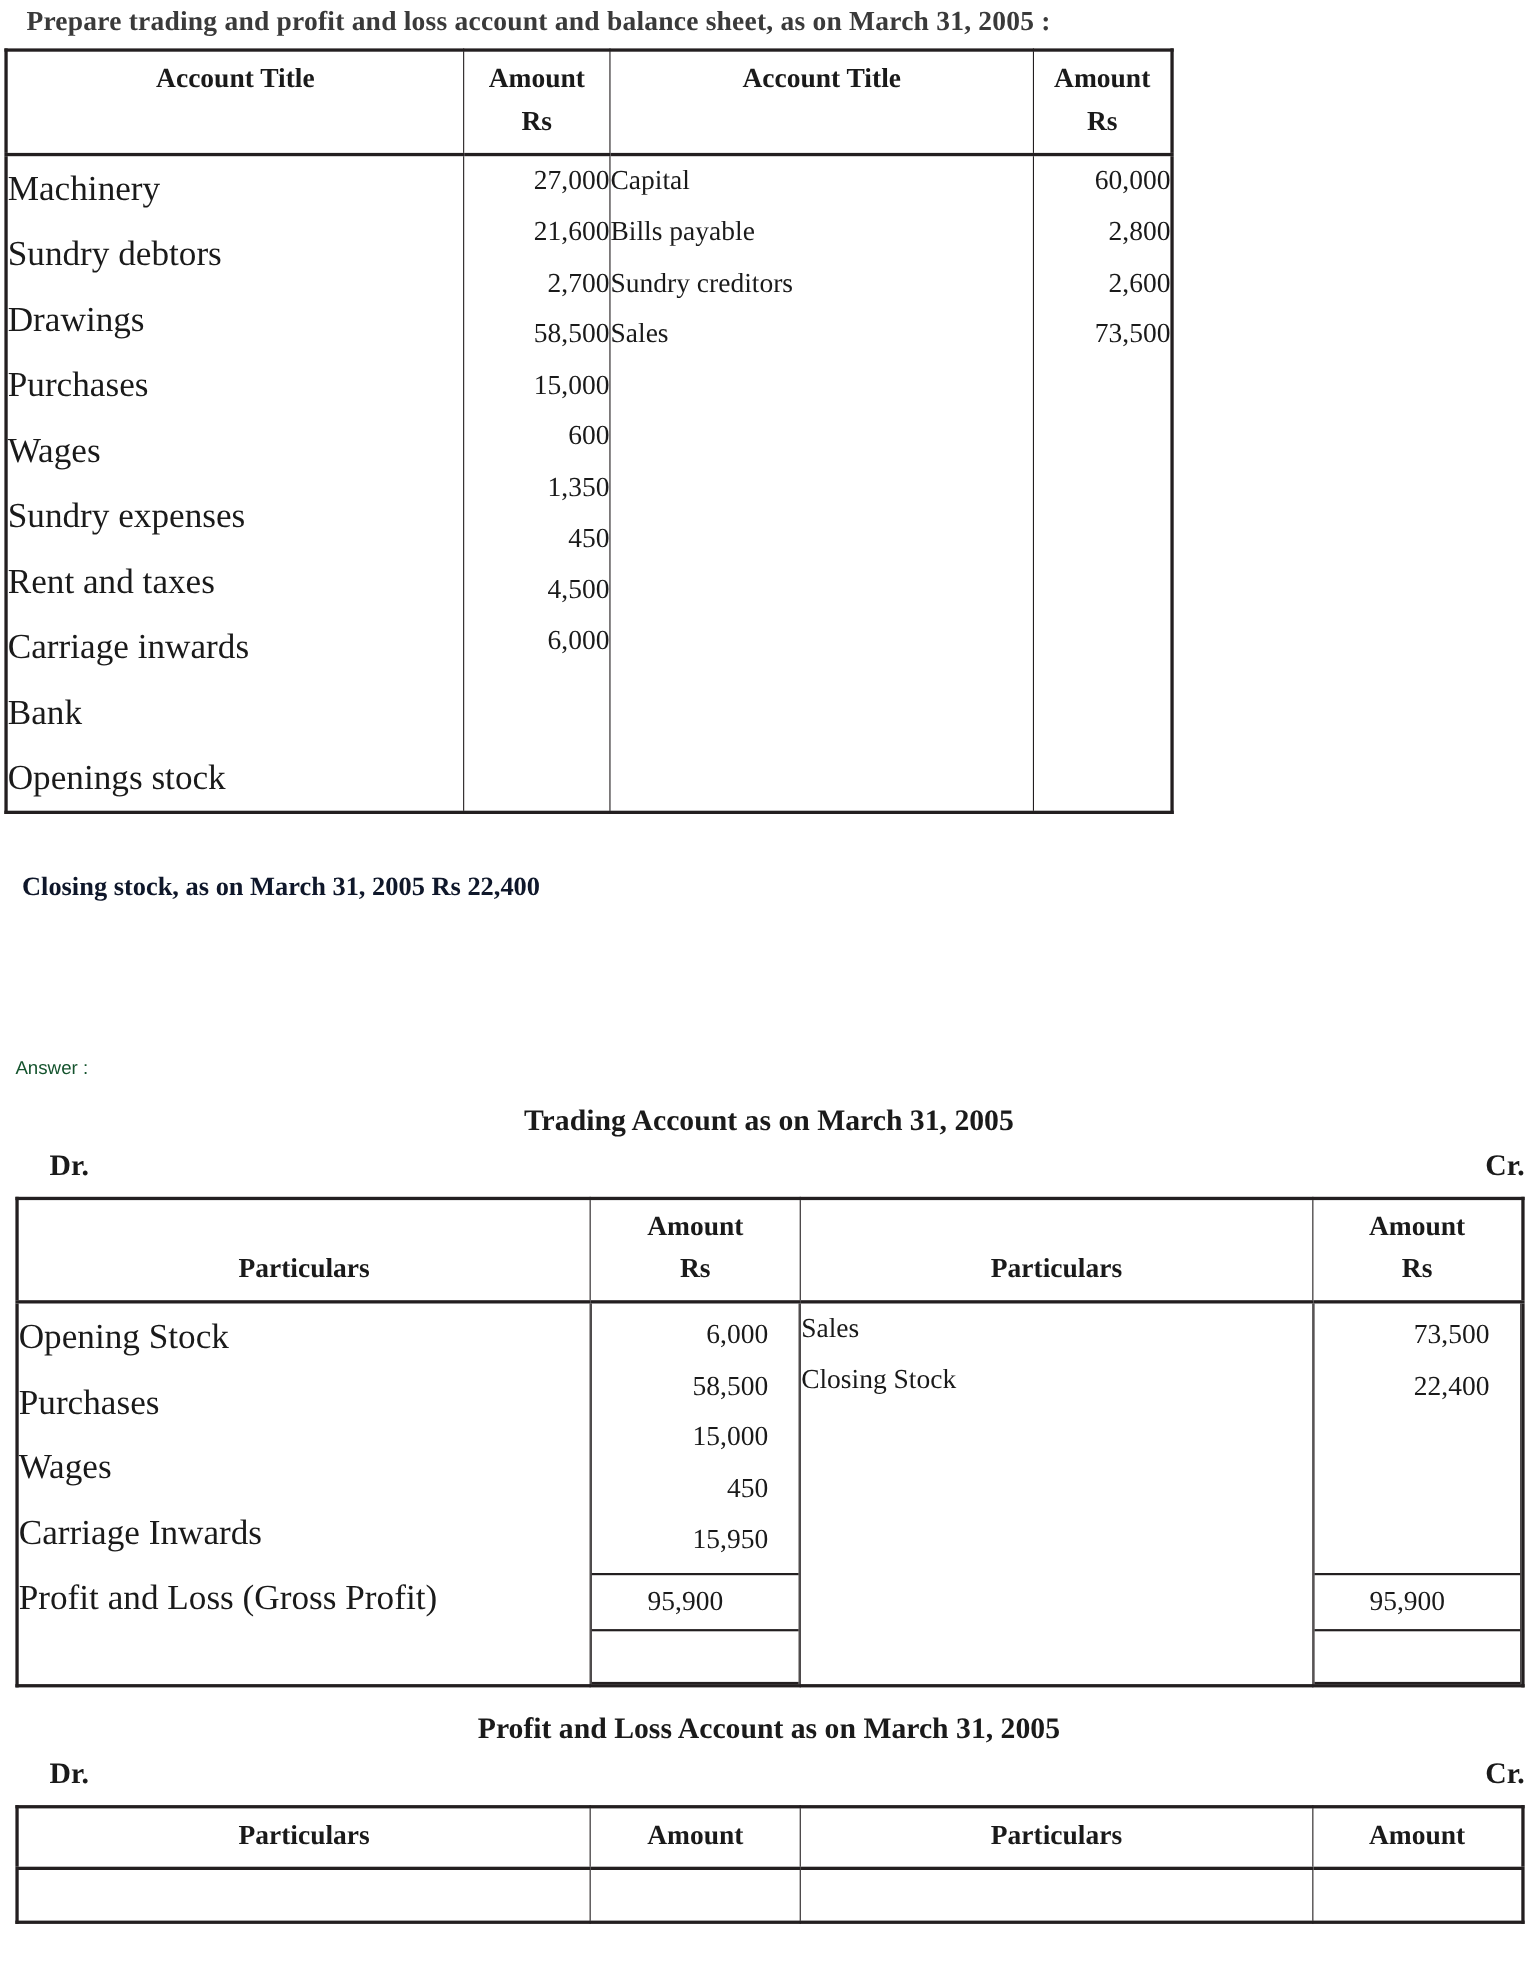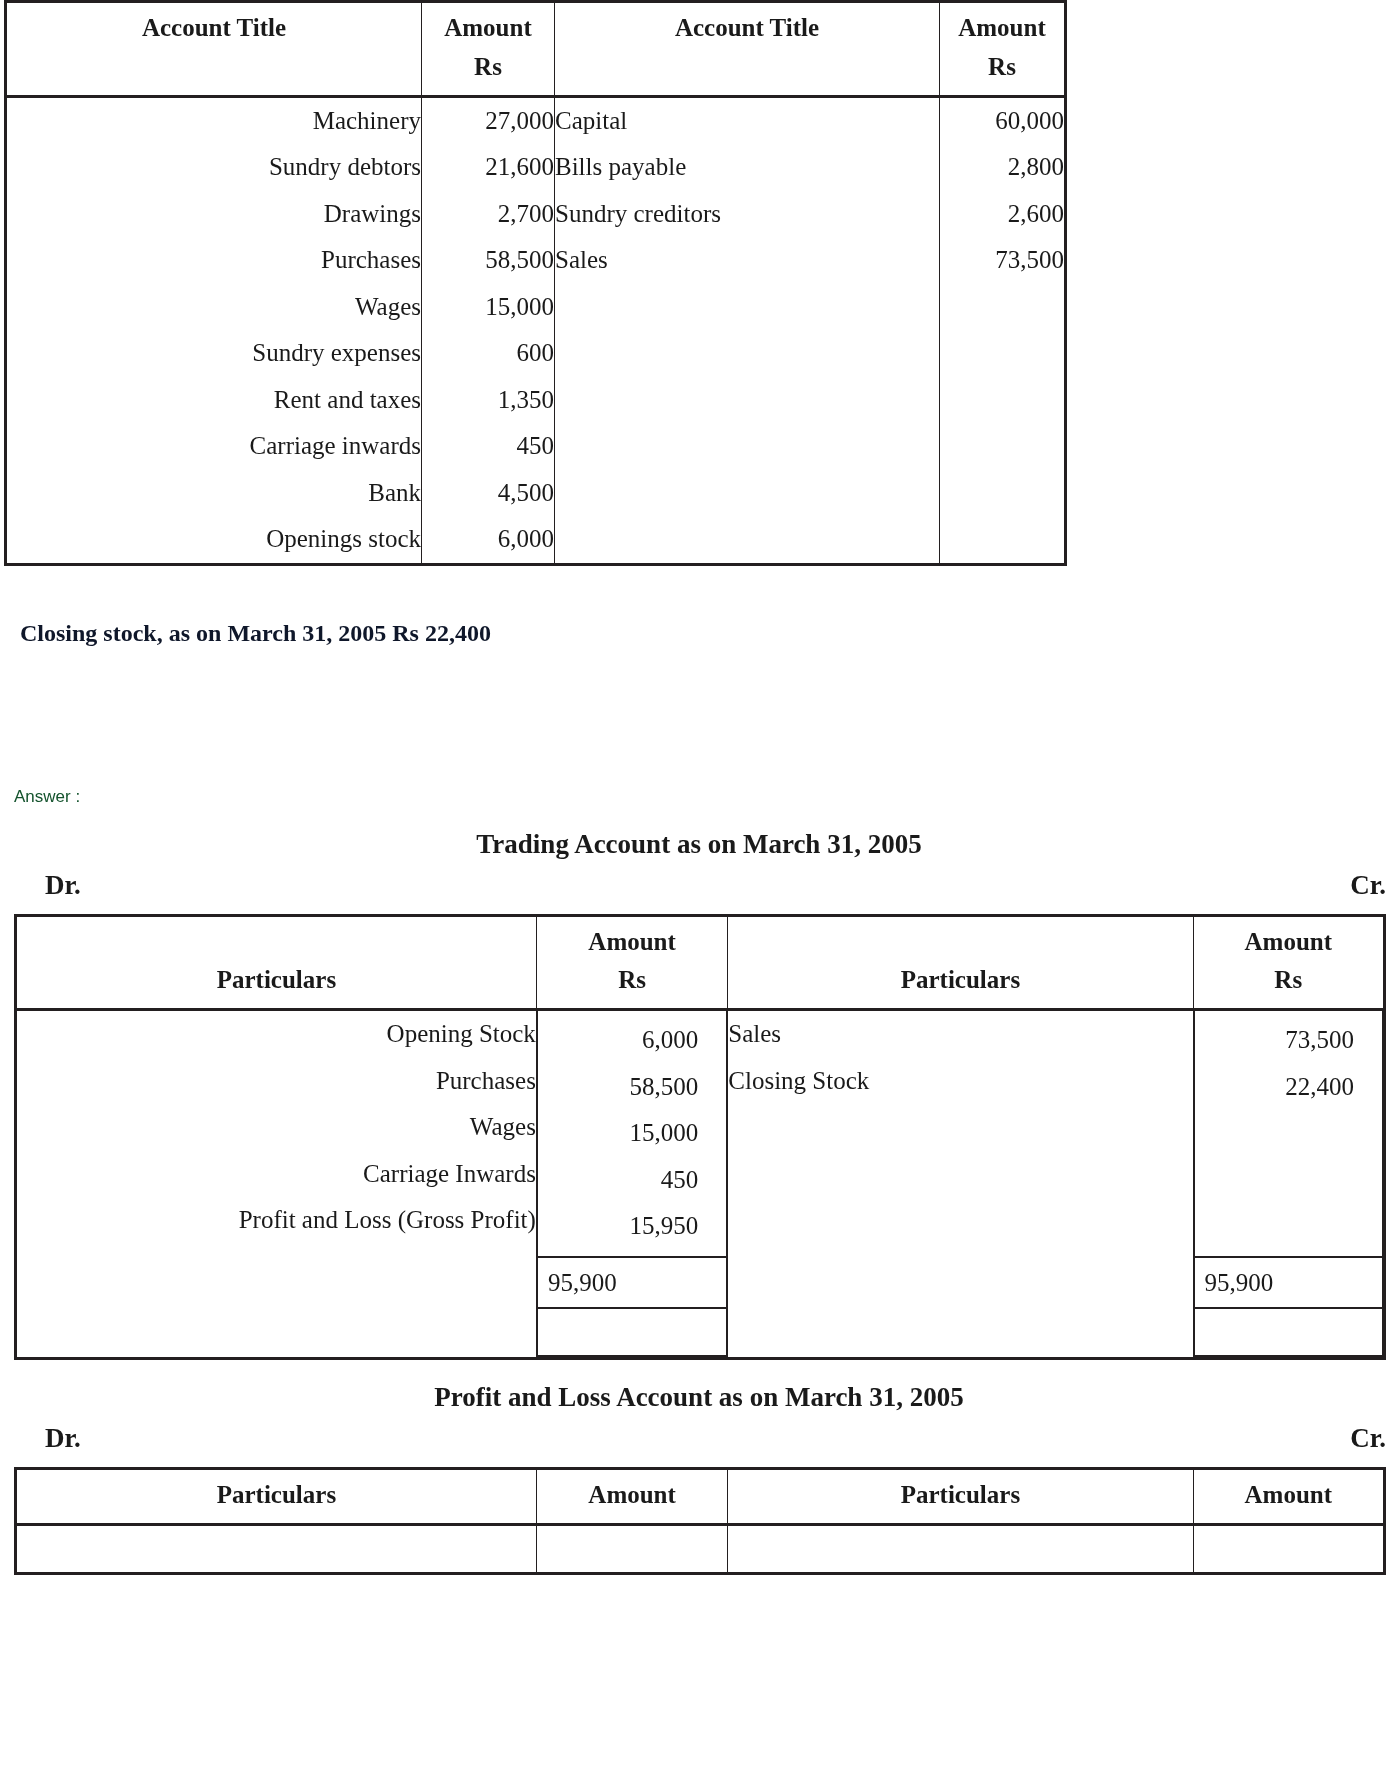--- a/index.html
+++ b/index.html
@@ -46,23 +46,22 @@
     text-align: center;
     font-weight: bold;
     font-size: 25px;
     line-height: 1.55;
     padding: 6px 4px 8px 4px;
     border-bottom: 3px solid #231f20;
   }
   .acct .hd .sub { display: block; }
   .cellpad-l {
     padding: 6px 10px 6px 30px;
-    font-size: 25px;
+    font-size: 32px;
     line-height: 1.86;
-    text-align: right;
   }
   .cellpad-r {
     padding: 6px 28px 6px 10px;
     font-size: 25px;
     line-height: 1.86;
     text-align: right;
   }
   .cellpad-l2 {
     padding: 6px 10px 6px 22px;
     font-size: 25px;
@@ -114,39 +113,40 @@
 
   
   .total-cell {
     padding: 0;
     border: none !important;
   }
   .total-box {
     border-top: 2px solid #231f20;
     border-bottom: 2px solid #231f20;
     padding: 6px 28px 6px 10px;
-    text-align: left;
+    text-align: center;
     font-size: 25px;
     line-height: 1.5;
   }
   .total-gap {
     height: 46px;
     border-bottom: 2px solid #231f20;
   }
   .amt-col-inner {
     border-left: 1px solid #231f20;
     border-right: 1px solid #231f20;
     height: 100%;
   }
 </style>
 </head>
 <body>
 
 <div class="page">
 
+  <div class="prompt">Prepare trading and profit and loss account and balance sheet, as on March 31, 2005 :</div>
 
   <table class="acct" id="trial-balance">
     <colgroup>
       <col style="width:416px">
       <col style="width:133px">
       <col style="width:385px">
       <col style="width:126px">
     </colgroup>
     <tbody>
         <tr>

